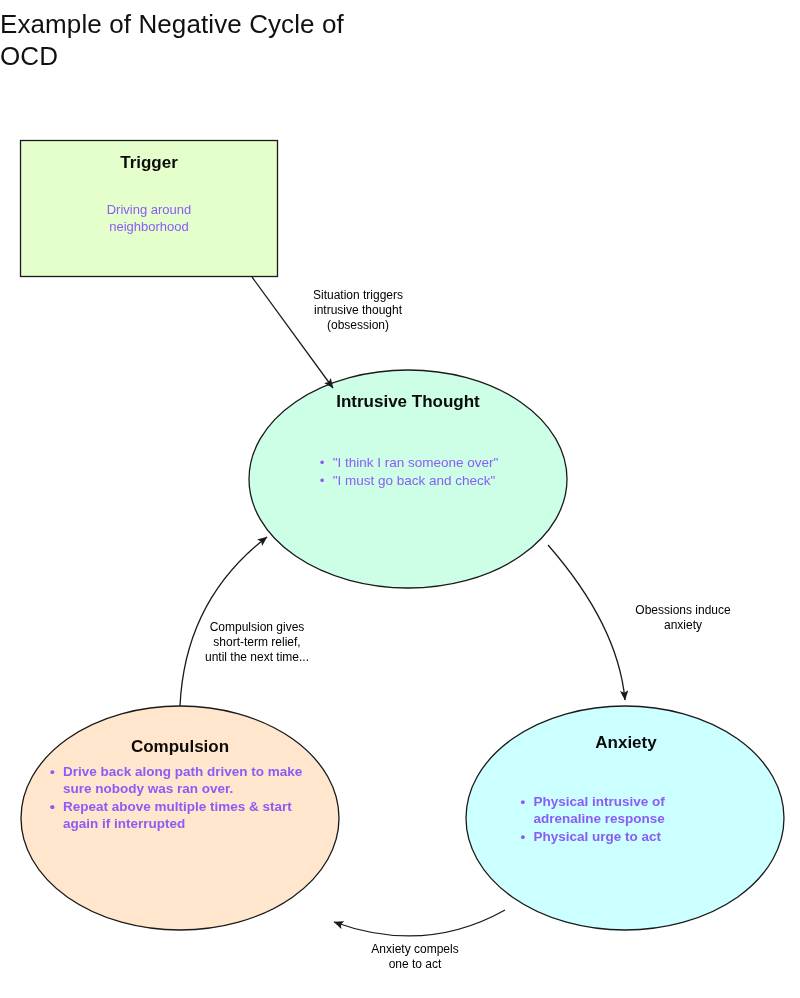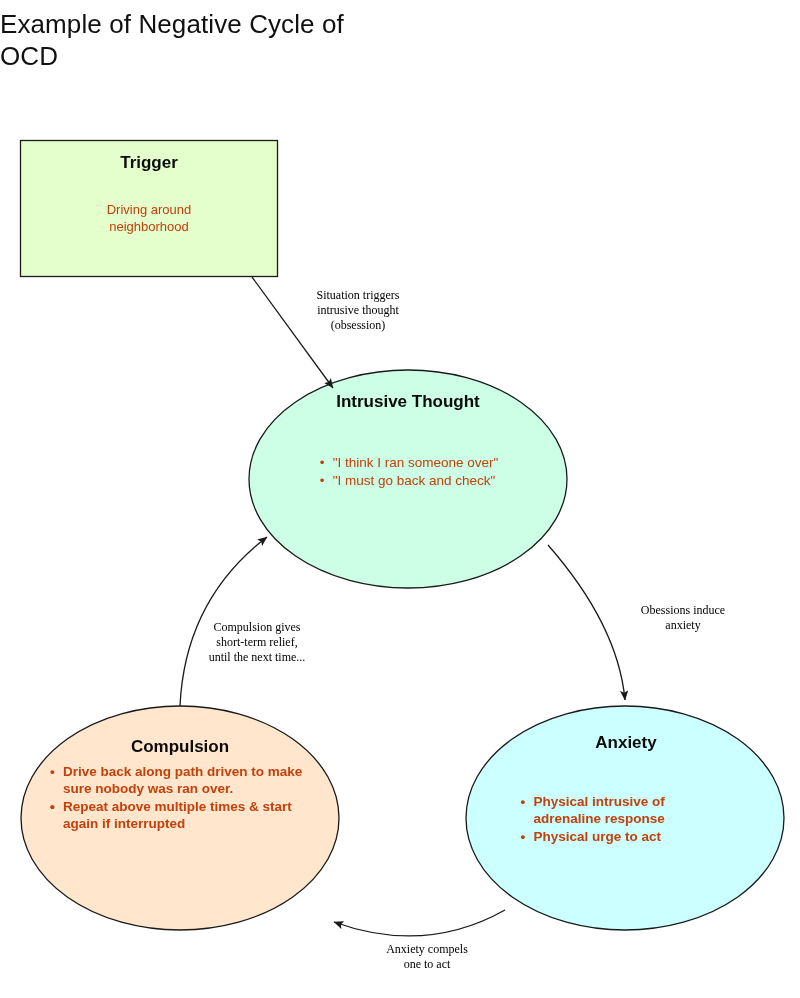--- a/index.html
+++ b/index.html
@@ -52,21 +52,21 @@
   .node-title {
     font-size: 17px;
     line-height: 20px;
     font-weight: 700;
     color: #0b0b0b;
     text-align: center;
   }
   .node-body {
     font-size: 13px;
     line-height: 17px;
-    color: #c2410c;
+    color: #8b5cf6;
   }
   .node-body.centered {
     text-align: center;
   }
   ul.bullets {
     margin: 0;
     padding: 0;
     list-style: none;
     text-align: left;
     display: inline-block;
@@ -91,21 +91,20 @@
 
   
   .edge-label {
     position: absolute;
     font-size: 12px;
     line-height: 15px;
     text-align: center;
     color: #000000;
     pointer-events: none;
     white-space: pre-line;
-    font-family: Liberation Serif, serif;
   }
   
   #trigger-box-text {
     left: 20px;
     top: 140px;
     width: 258px;
     height: 136px;
   }
   #trigger-title { margin-top: 13px; }
   #trigger-desc  { margin-top: 28px; }
@@ -183,20 +182,20 @@
     </div>
   </div>
 
   <div class="edge-label" style="left:288px; top:288px; width:140px;">Situation triggers
 intrusive thought
 (obsession)</div>
 
   <div class="edge-label" style="left:608px; top:603px; width:150px;">Obessions induce
 anxiety</div>
 
-  <div class="edge-label" style="left:352px; top:942px; width:150px;">Anxiety compels
+  <div class="edge-label" style="left:340px; top:942px; width:150px;">Anxiety compels
 one to act</div>
 
   <div class="edge-label" style="left:182px; top:620px; width:150px;">Compulsion gives
 short-term relief,
 until the next time...</div>
 
 </div>
 
 </body></html>

